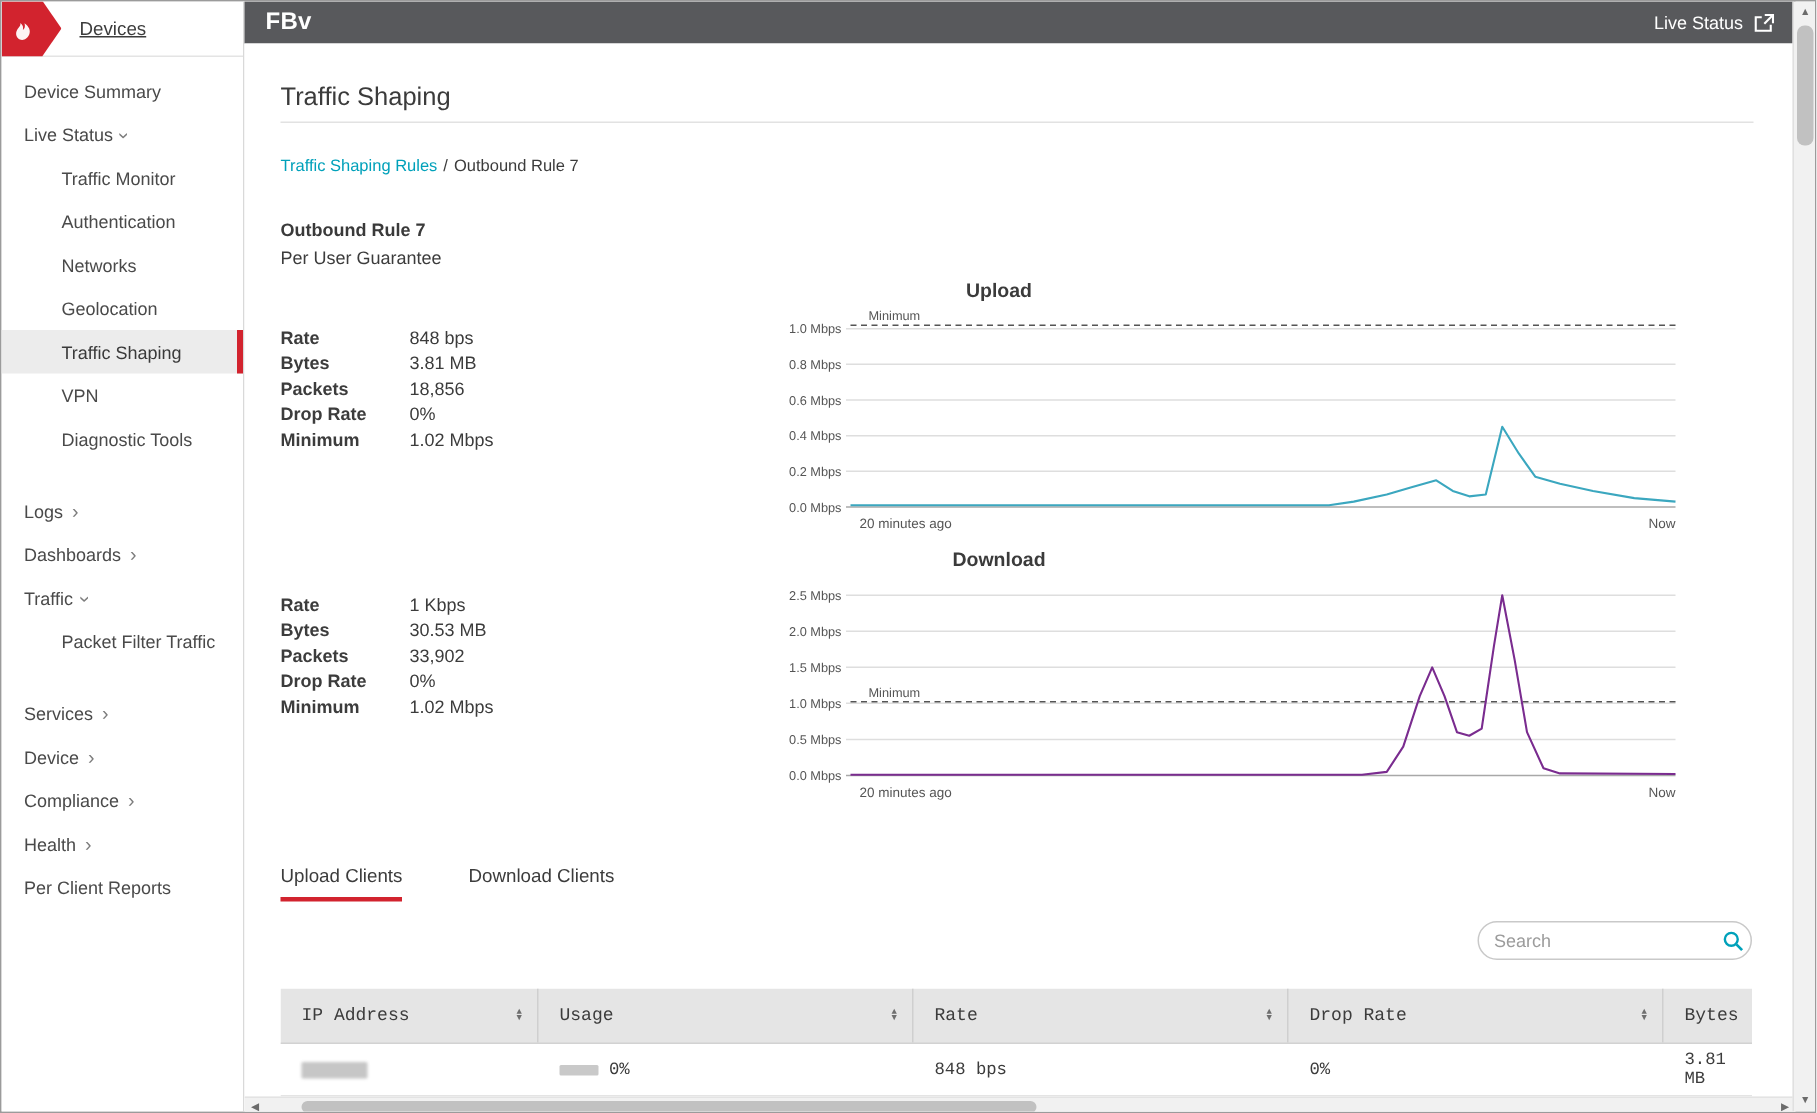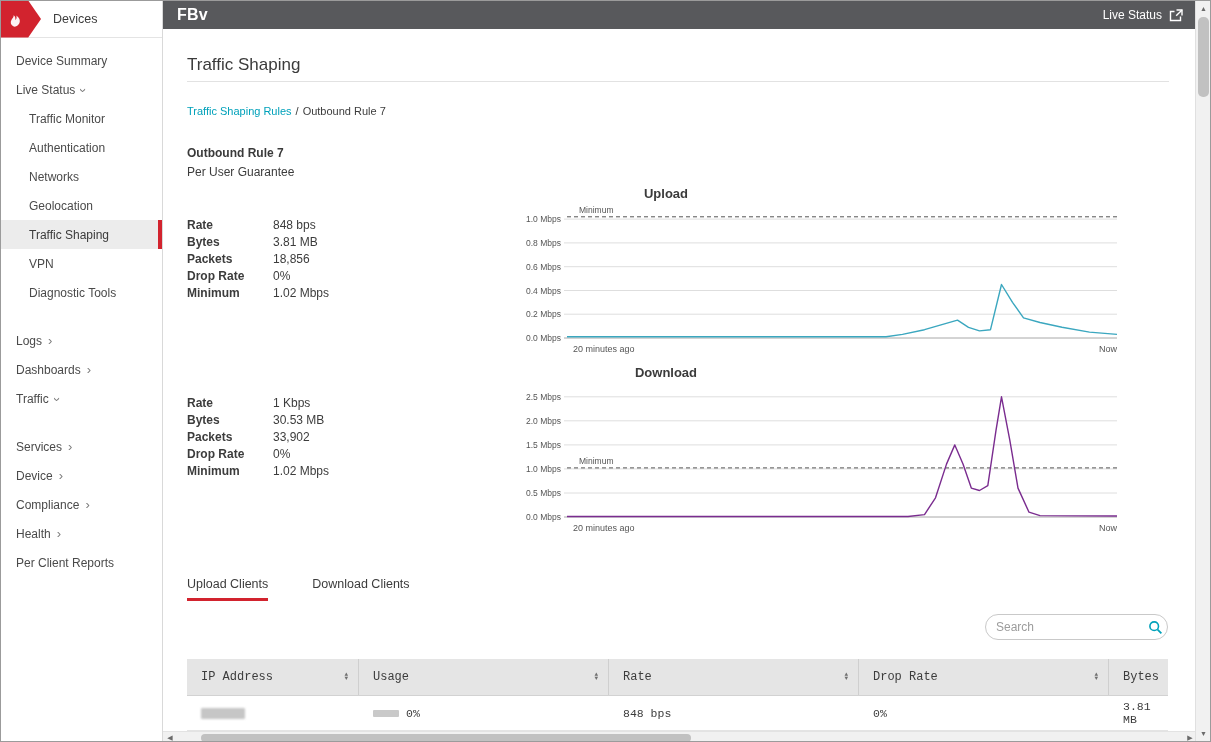--- a/index.html
+++ b/index.html
@@ -4,24 +4,24 @@
 <style>
   * { box-sizing: border-box; margin: 0; padding: 0; }
   html,body { background:#fff; }
   body { font-family: "Liberation Sans", "DejaVu Sans", sans-serif; }
   .app { position:relative; width:1211px; height:742px; background:#fff; overflow:hidden; border:1px solid #9b9b9b; }
 
   
   .sidebar { position:absolute; left:0; top:0; width:162px; height:100%; background:#fff; border-right:1px solid #d9d9d9; }
   .brand { height:37px; display:flex; align-items:center; border-bottom:1px solid #e4e4e4; }
   .flame-banner { width:40px; height:37px; background:var(--red); clip-path:polygon(0 0,68% 0,100% 50%,68% 100%,0 100%); display:flex; align-items:center; justify-content:flex-start; padding-left:4px; flex:none; }
-  .brand-label { font-size:12.5px; color:#3c3c3c; margin-left:12px; }
+  .brand-label { font-size:12.5px; color:#3c3c3c; margin-left:12px;text-decoration:underline; }
   .sb-list { padding-top:8px; }
   .sb-item { display:flex; align-items:center; height:29px; font-size:12px; color:#4a4a4a; cursor:pointer; padding-left:15px; position:relative; }
-  .sb-item.lvl1 { padding-left:28px; }
+  .sb-item.lvl1 { padding-left:40px; }
   .sb-item.gap { margin-top:19px; }
   .sb-item.active { background:#ececec; color:#3a3a3a; box-shadow: inset -4px 0 0 var(--red); }
   .chv { color:#7d7d7d; font-size:13px; margin-left:6px; line-height:1; display:inline-block; }
   .chv.down { transform:rotate(90deg) translateX(1px); }
 
   
   .topbar { position:absolute; left:162px; top:0; width:1034px; height:28px; background:var(--headerbg); display:flex; align-items:center; padding:0 14px; }
   .topbar-title { color:#fff; font-size:16px; font-weight:600; letter-spacing:.2px; }
   .topbar-right { margin-left:auto; display:flex; align-items:center; gap:7px; color:#fff; font-size:12px; cursor:pointer; }
 
@@ -126,20 +126,23 @@
           <span>Logs</span>
           <span class="chv">›</span>
         </div>
         <div class="sb-item lvl0">
           <span>Dashboards</span>
           <span class="chv">›</span>
         </div>
         <div class="sb-item lvl0">
           <span>Traffic</span>
           <span class="chv down">›</span>
+        </div>
+        <div class="sb-item lvl1">
+          <span>Packet Filter Traffic</span>
         </div>
         <div class="sb-item lvl0 gap">
           <span>Services</span>
           <span class="chv">›</span>
         </div>
         <div class="sb-item lvl0">
           <span>Device</span>
           <span class="chv">›</span>
         </div>
         <div class="sb-item lvl0">

